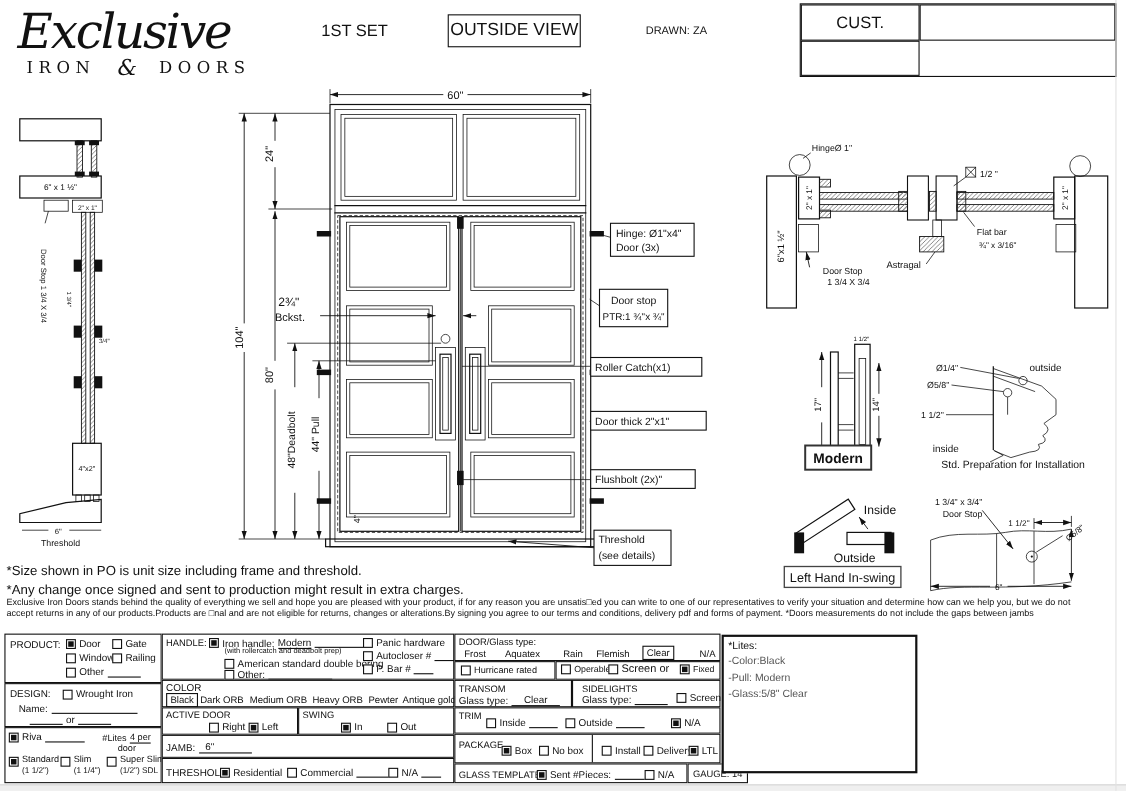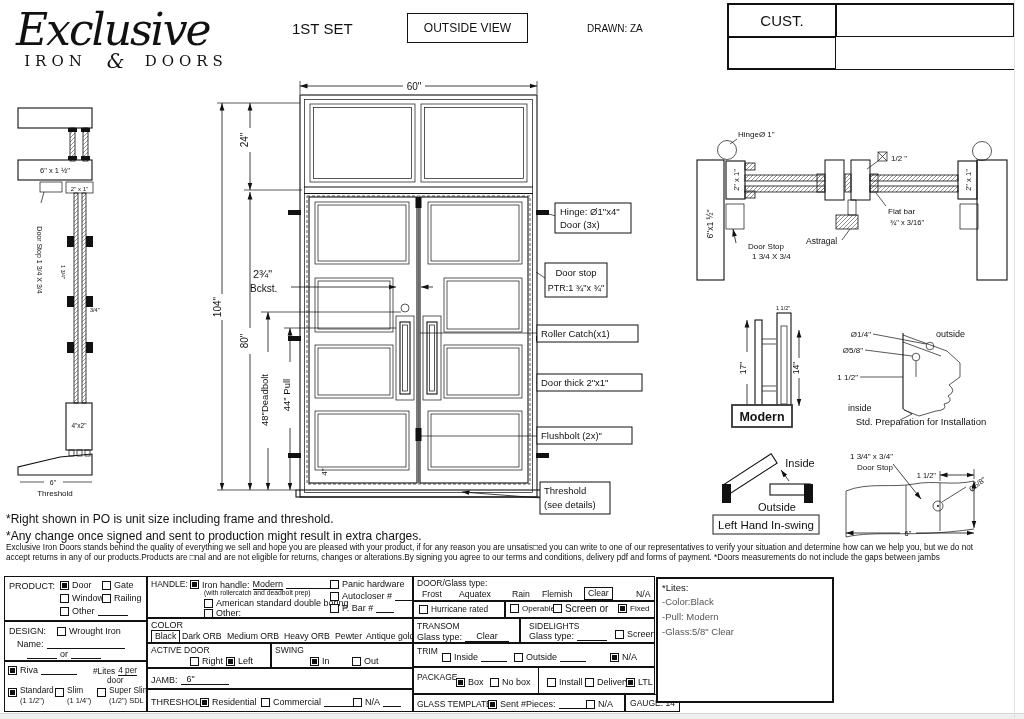--- a/index.html
+++ b/index.html
@@ -37,21 +37,21 @@
 
 <div class="abs" style="left:16px;top:4px;width:220px">
   <div class="logo-script">Exclusive</div>
   <div class="logo-sub" style="margin-top:-6px">
     <span>IRON</span>
     <span class="amp">&amp;</span>
     <span>DOORS</span>
   </div>
 </div>
 <div class="abs" style="left:292px;top:20px;font-size:15px">1ST SET</div>
-<div class="abs" style="left:407px;top:13px;width:121px;height:30px;border:1.5px solid #111;display:flex;align-items:center;justify-content:center;font-size:12px">OUTSIDE VIEW</div>
+<div class="abs" style="left:407px;top:13px;width:121px;height:30px;border:1.5px solid #111;display:flex;align-items:center;justify-content:center;font-size:16px">OUTSIDE VIEW</div>
 <div class="abs" style="left:587px;top:23px;font-size:10px">DRAWN: ZA</div>
 
 <div class="abs potable" style="left:727px;top:3px">
   <div class="polab">CUST.</div>
   <div class="poval"></div>
   <div class="poval"></div>
 </div>
 
 <svg class="abs" style="left:0;top:0" width="1024" height="719" viewBox="0 0 1024 719">
 <defs>
@@ -337,21 +337,21 @@
   <text transform="rotate(-38 977 484)" x="977" y="487" font-size="7.5" text-anchor="middle">Ø5/8"</text>
   <text x="850" y="459" font-size="8">1 3/4" x 3/4"</text>
   <text x="857" y="470" font-size="8">Door Stop</text>
   <line class="dim" x1="893" y1="464" x2="921" y2="499" marker-end="url(#ar)"></line>
   <line class="dim" x1="846" y1="533" x2="900" y2="533" marker-start="url(#ar)"></line>
   <line class="dim" x1="916" y1="533" x2="974" y2="533" marker-end="url(#ar)"></line>
   <text x="908" y="536" font-size="7.5" text-anchor="middle">6"</text>
 </g>
 </svg>
 
-<div class="abs" style="left:6px;top:512px;font-size:12px">*Right shown in PO is unit size including frame and threshold.</div>
+<div class="abs" style="left:6px;top:512px;font-size:12px">*Size shown in PO is unit size including frame and threshold.</div>
 <div class="abs" style="left:6px;top:529px;font-size:12px">*Any change once signed and sent to production might result in extra charges.</div>
 <div class="abs" style="left:6px;top:543px;width:992px;font-size:8.2px;line-height:1.2">Exclusive Iron Doors stands behind the quality of everything we sell and hope you are pleased with your product, if for any reason you are unsatis□ed you can write to one of our representatives to verify your situation and determine how can we help you, but we do not accept returns in any of our products.Products are □nal and are not eligible for returns, changes or alterations.By signing you agree to our terms and conditions, delivery pdf and forms of payment. *Doors measurements do not include the gaps between jambs</div>
 
 <div class="form">
 
   <div class="cell" style="left:4px;top:576px;width:143px;height:45px">
     <span class="fr" style="left:4px;top:4px">PRODUCT:</span>
     <span class="fr" style="left:55px;top:3px">
         <span class="cb ck"></span>
         <span>Door</span>

